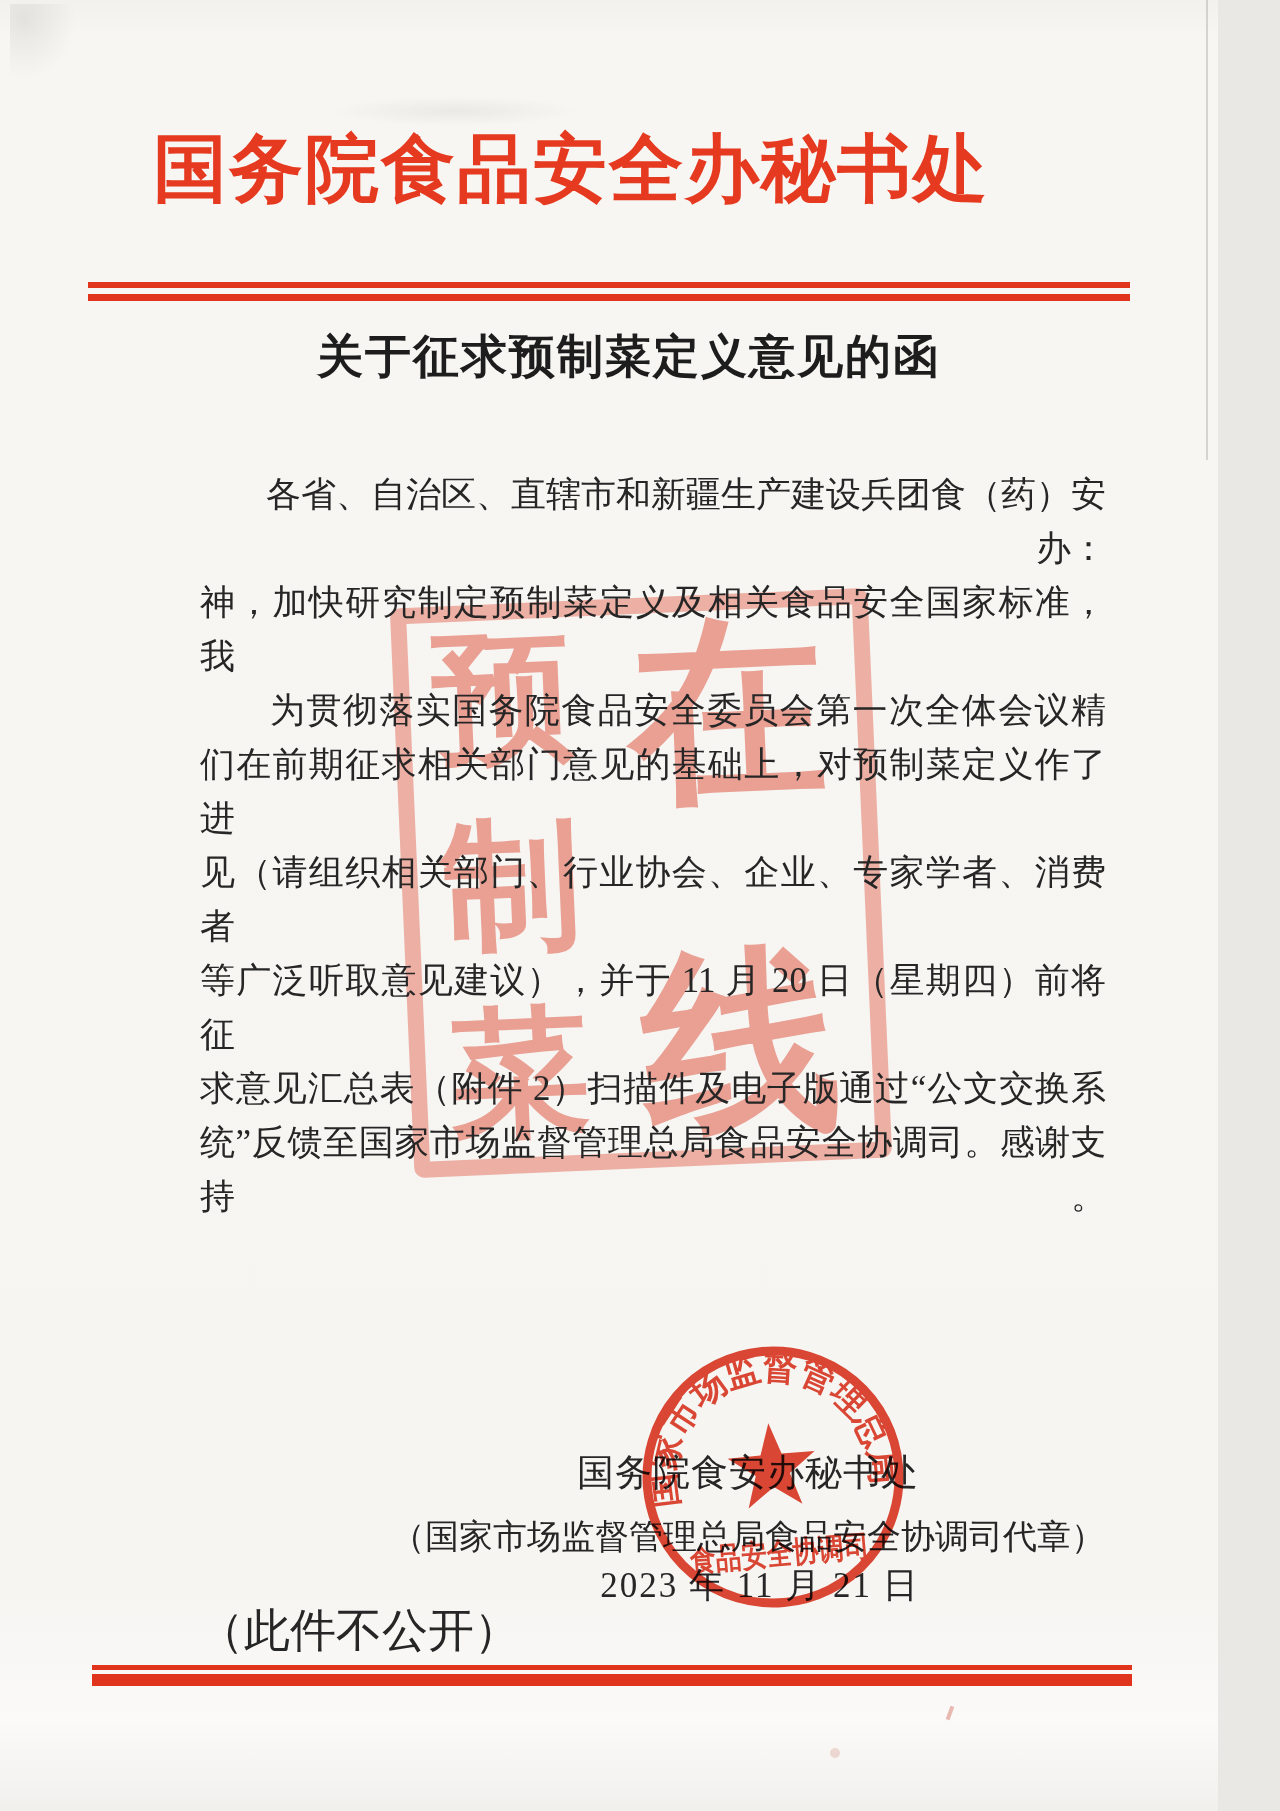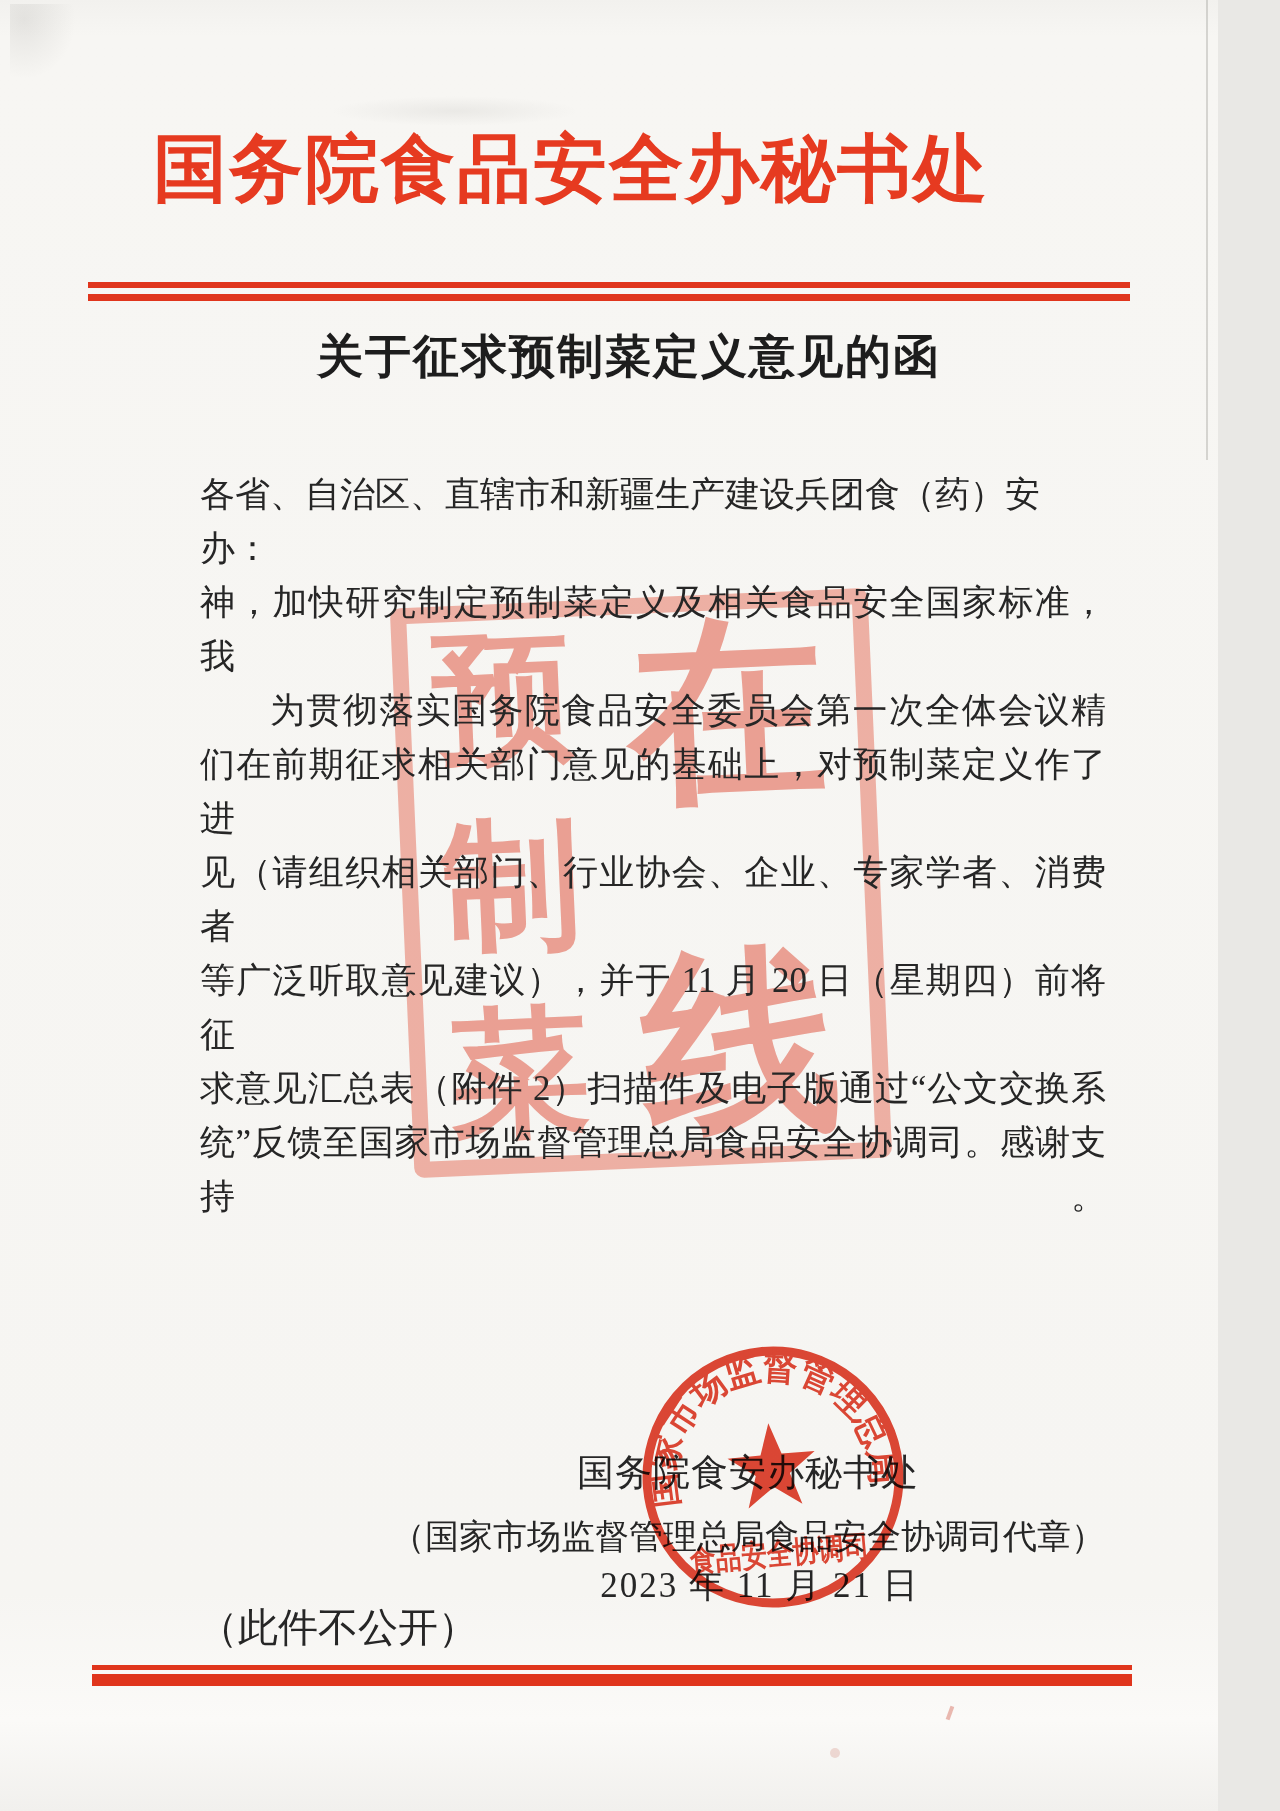--- a/index.html
+++ b/index.html
@@ -39,21 +39,21 @@
     position:absolute;top:326px;left:0;width:100%;
     text-align:center;transform:translateX(20px);
     font-size:46px;font-weight:bold;color:#1d1d1d;
     letter-spacing:2px;z-index:2;
   }
   
   .body-block{
     position:absolute;left:200px;top:468px;width:906px;
     font-size:35px;line-height:54px;color:#262626;z-index:2;
   }
-  .salutation{text-align:left;}
+  .salutation{text-align:right;}
   .bline{text-align:justify;text-align-last:justify;text-justify:inter-character;}
   .bline.first{text-indent:70px;}
   
   .watermark{
     position:absolute;left:402px;top:598px;width:446px;height:538px;
     border:16px solid rgba(224,78,56,0.42);border-radius:10px;
     transform:rotate(-2.5deg);
     display:flex;z-index:1;
     color:rgba(222,74,52,0.50);
     font-family:"Liberation Sans","DejaVu Sans",sans-serif;font-weight:bold;
@@ -65,21 +65,21 @@
   
   .attach{position:absolute;left:270px;top:1200px;font-size:36px;color:#262626;z-index:2;line-height:40px;}
   .attach-line2{margin-top:36px;margin-left:104px;}
   
   .sig-org{position:absolute;left:398px;top:1448px;width:700px;text-align:center;
     font-size:37px;color:#262626;z-index:2;letter-spacing:1px;}
   .sig-proxy{position:absolute;left:348px;top:1514px;width:800px;text-align:center;
     font-size:34px;color:#262626;z-index:2;}
   .sig-date{position:absolute;left:410px;top:1562px;width:700px;text-align:center;
     font-size:35px;color:#262626;z-index:2;letter-spacing:2px;}
-  .footer-note{position:absolute;left:198px;top:1600px;font-size:40px;color:#262626;z-index:2;}
+  .footer-note{position:absolute;left:198px;top:1600px;font-size:46px;color:#262626;z-index:2;}
   
   .seal{
     position:absolute;left:628px;top:1332px;width:290px;height:290px;
     z-index:4;mix-blend-mode:multiply;opacity:0.9;
     transform:rotate(-5deg);
   }
 </style>
 </head>
 <body>
 

